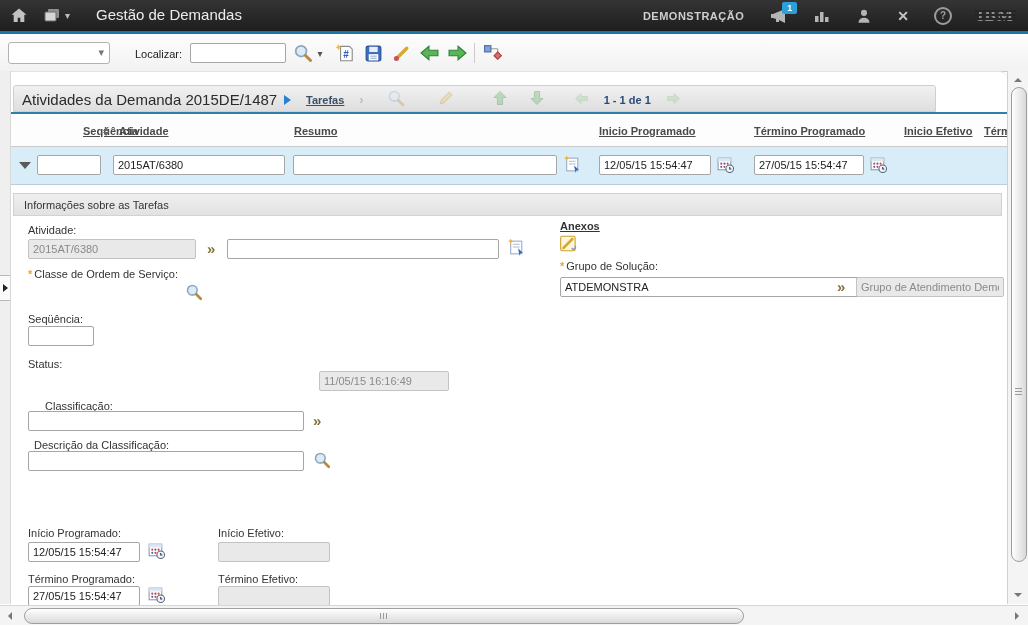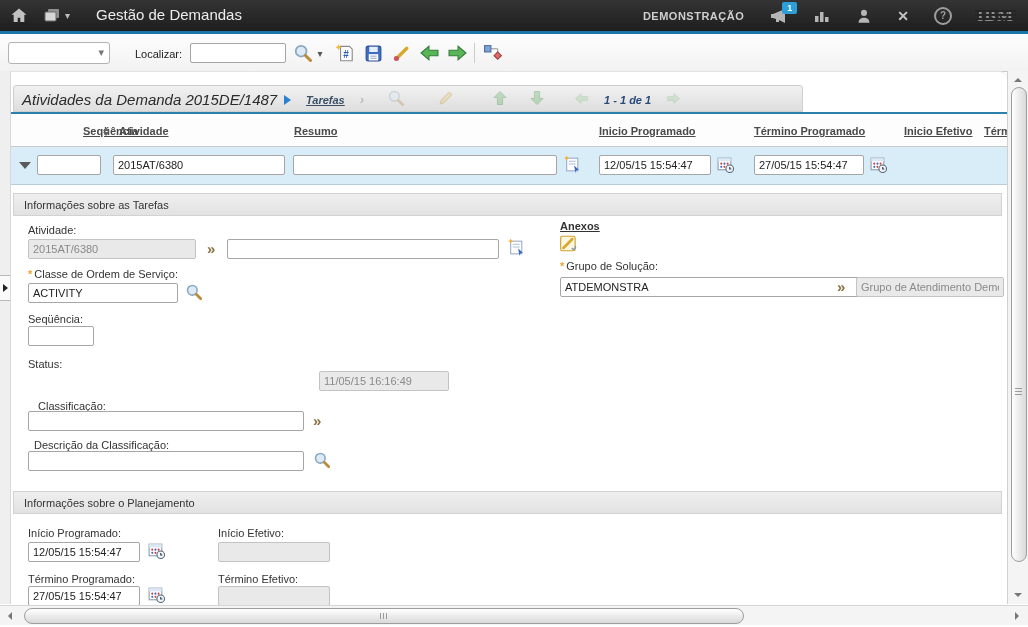--- a/index.html
+++ b/index.html
@@ -38,22 +38,22 @@
   .tbsep{position:absolute;left:474px;top:9px;width:1px;height:20px;background:#ccc;}
 
   
   .leftstrip{position:absolute;left:0;top:71px;width:10px;height:533px;background:#efefef;border-right:1px solid #d8d8d8;}
   .panel-handle{position:absolute;left:0;top:275px;width:10px;height:24px;background:#fafafa;
                 border-top:1px solid #b9b9b9;border-bottom:1px solid #b9b9b9;cursor:pointer;
                 display:flex;align-items:center;justify-content:center;}
   .main{position:absolute;left:11px;top:71px;width:996px;height:533px;background:#fff;overflow:hidden;
         border-top:1px solid #e3e3e3;border-top-right-radius:8px;}
 
-  .sechead{position:absolute;left:2px;top:13px;width:790px;height:27px;box-sizing:border-box;
-           background:linear-gradient(#f1f1f1,#dedede);border:1px solid #cfcfcf;border-radius:3px 3px 0 0;font-style:italic;}
+  .sechead{position:absolute;left:2px;top:13px;width:923px;height:27px;box-sizing:border-box;
+           background:linear-gradient(#f1f1f1,#dedede);border:1px solid #cfcfcf;border-radius:3px 3px 0 0;}
   .sechead .sectitle{position:absolute;left:8px;top:5px;font-size:15px;color:#2b2b2b;}
   .secbar{position:absolute;left:270px;top:0;height:27px;display:flex;align-items:center;gap:15px;}
   .filterlink{font-size:11px;font-weight:bold;color:#3a5066;text-decoration:underline;cursor:pointer;}
   .chevlight{color:#bcbcbc;font-size:13px;font-weight:bold;}
   .pagetxt{font-size:11px;font-weight:bold;color:#2a4a7a;}
   .faded{opacity:.32;}
 
   
   .gridhead{position:absolute;left:0;top:40px;width:996px;height:35px;background:#fdfdfd;
             border-top:2px solid #2b81ab;border-bottom:1px solid #c9c9c9;box-sizing:border-box;}
@@ -326,35 +326,34 @@
       <svg width="19" height="19" viewBox="0 0 18 18">
         <rect x="3.5" y="3" width="10.5" height="12" fill="#fff" stroke="#98a8c8"></rect>
         <line x1="5.5" y1="6" x2="12" y2="6" stroke="#aabdd8"></line>
         <line x1="5.5" y1="8.5" x2="12" y2="8.5" stroke="#aabdd8"></line>
         <path d="M10.5 10l4.5 4-2.5.6-.6 2.4z" fill="#3566c0"></path>
         <path d="M3.5 .5l.8 1.7 1.7.8-1.7.8-.8 1.7-.8-1.7L1 3l1.7-.8z" fill="#f0b23c"></path>
       </svg>
     </span>
 
     <span class="lbl" style="left:17px;top:196px;"><span class="star">*</span><span>Classe de Ordem de Serviço:</span></span>
-    <input class="fld" style="left: 17px; top: 211px; width: 150px;" value="ACTIVITY">
     <span class="iconbtn" style="left:174px;top:211px;">
       <svg width="18" height="18" viewBox="0 0 16 16">
         <circle cx="6.5" cy="6.5" r="4.3" fill="#dcebf7" stroke="#8aa8c0" stroke-width="1.4"></circle>
         <line x1="10" y1="10" x2="14" y2="14" stroke="#b98a3e" stroke-width="2.4" stroke-linecap="round"></line>
       </svg>
     </span>
 
     <span class="lbl" style="left:17px;top:241px;">Seqüência:</span>
     <input class="fld" style="left: 17px; top: 254px; width: 66px;" value="">
 
     <span class="lbl" style="left:17px;top:286px;">Status:</span>
     <input class="fld ro" style="left: 308px; top: 299px; width: 130px;" value="11/05/15 16:16:49">
 
-    <span class="lbl" style="left:27px;top:328px;">Classificação:</span>
+    <span class="lbl" style="left:34px;top:328px;">Classificação:</span>
     <input class="fld" style="left: 17px; top: 339px; width: 276px;" value="">
     <span class="dmenu" style="left:302px;top:342px;">»</span>
 
     <span class="lbl" style="left:17px;top:367px;padding-left:6px;">Descrição da Classificação:</span>
     <input class="fld" style="left: 17px; top: 379px; width: 276px;" value="">
     <span class="iconbtn" style="left:302px;top:379px;">
       <svg width="18" height="18" viewBox="0 0 16 16">
         <circle cx="6.5" cy="6.5" r="4.3" fill="#dcebf7" stroke="#8aa8c0" stroke-width="1.4"></circle>
         <line x1="10" y1="10" x2="14" y2="14" stroke="#b98a3e" stroke-width="2.4" stroke-linecap="round"></line>
       </svg>
@@ -366,23 +365,20 @@
         <rect x="1.5" y="2" width="13" height="13" rx="1.5" fill="#fdf6e3" stroke="#c9a227"></rect>
         <line x1="4" y1="12.5" x2="12" y2="4.5" stroke="#d8a92f" stroke-width="2.4" stroke-linecap="round"></line>
         <path d="M11.5 12.5c1.8 2.2 4.5.6 2.8-1.8" stroke="#8899aa" fill="none" stroke-width="1.3"></path>
       </svg>
     </span>
     <span class="lbl" style="left:549px;top:188px;"><span class="star">*</span><span>Grupo de Solução:</span></span>
     <input class="fld" style="left: 549px; top: 205px; width: 322px;" value="ATDEMONSTRA">
     <span class="dmenu" style="left:826px;top:208px;">»</span>
     <input class="fld ro" style="left: 845px; top: 205px; width: 148px;" value="Grupo de Atendimento Demonstra">
 
-    <div class="subsec" style="top:419px;">
-      <span>Informações sobre o Planejamento</span>
-    </div>
 
     <span class="lbl" style="left:17px;top:455px;">Início Programado:</span>
     <input class="fld" style="left: 17px; top: 470px; width: 112px;" value="12/05/15 15:54:47">
     <span class="iconbtn" style="left:136px;top:469px;">
       <svg width="19" height="19" viewBox="0 0 18 18">
         <rect x="2" y="3" width="12" height="11" fill="#fff" stroke="#8899aa"></rect>
         <rect x="2" y="3" width="12" height="3" fill="#dce8f4"></rect>
         <circle cx="5" cy="8.2" r="1" fill="#cc4444"></circle>
           <circle cx="8" cy="8.2" r="1" fill="#4466bb"></circle>
           <circle cx="11" cy="8.2" r="1" fill="#cc4444"></circle>

